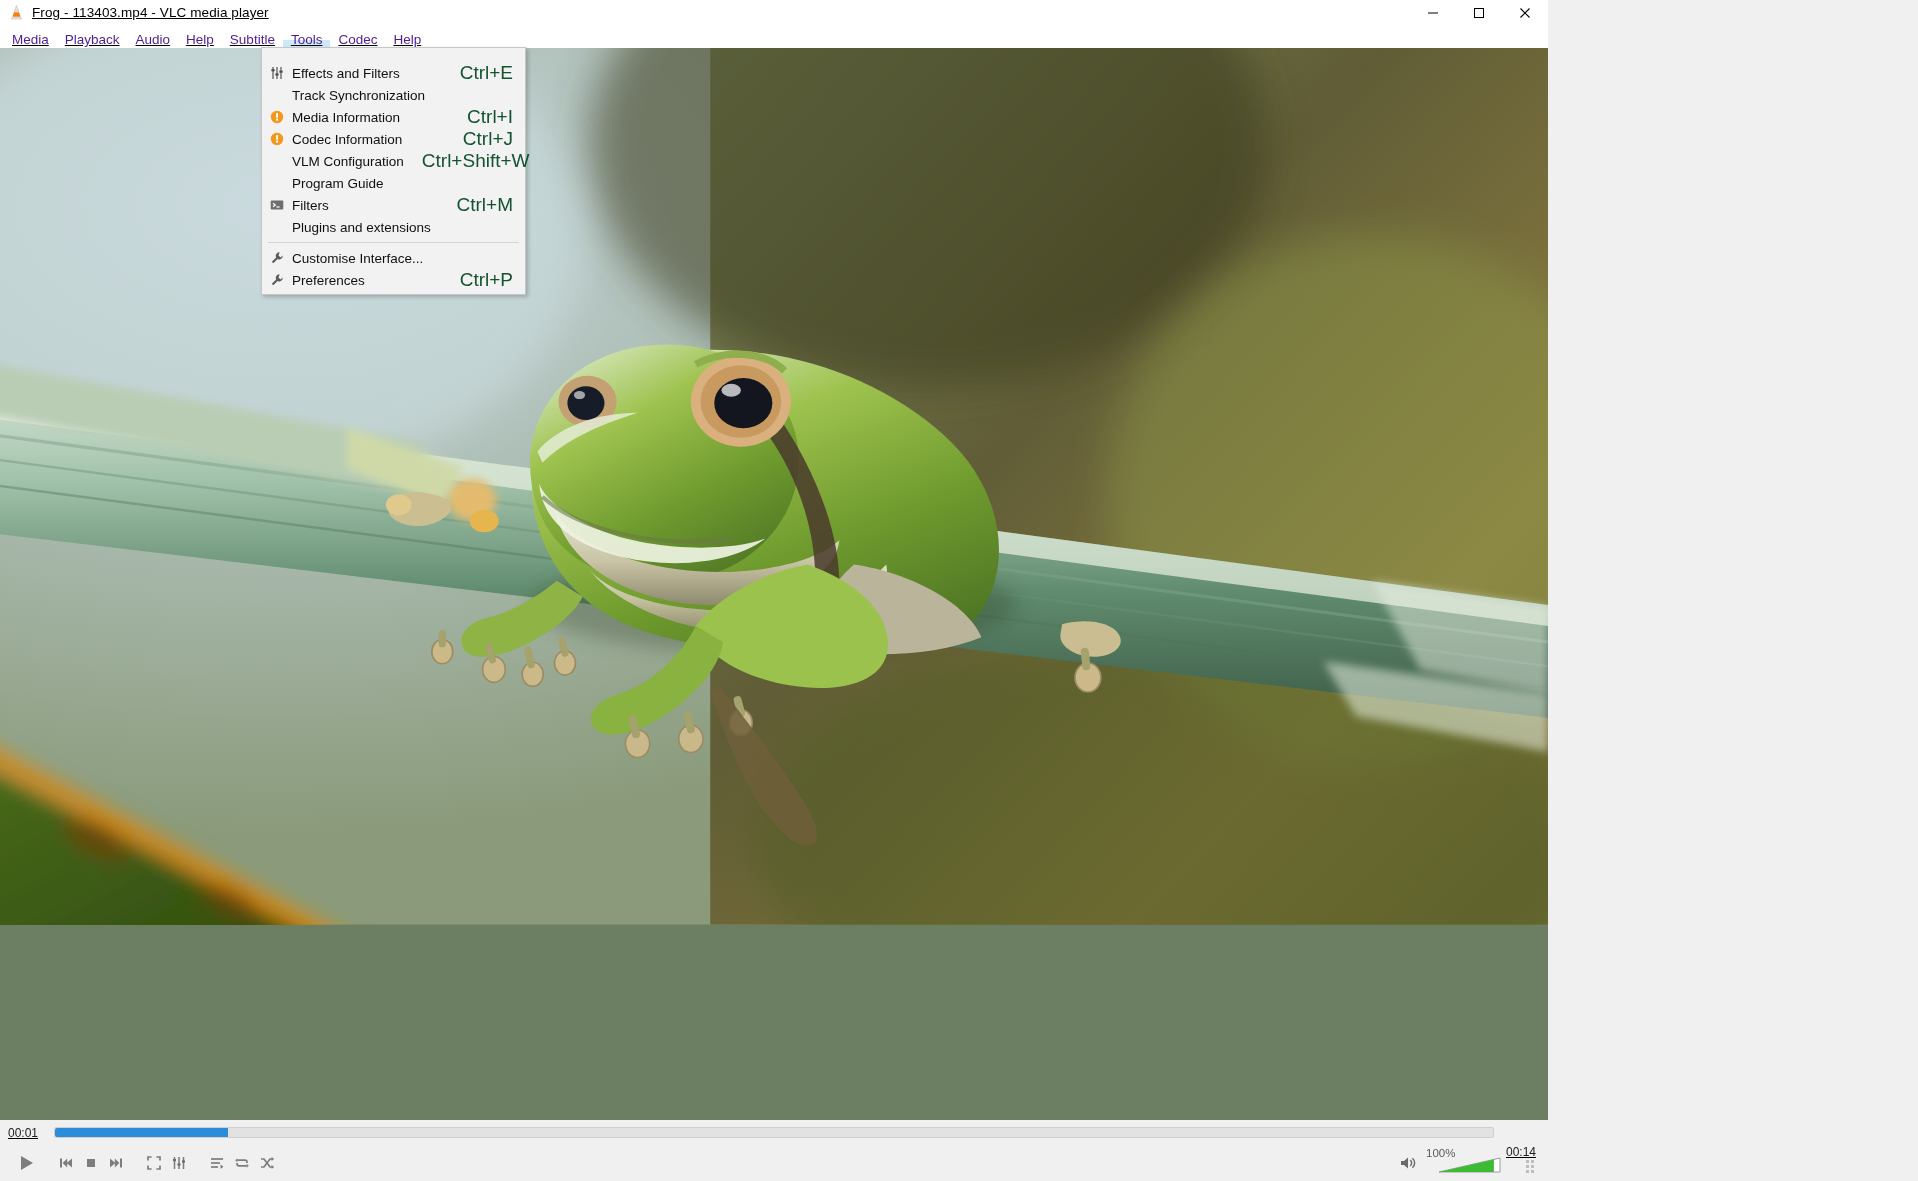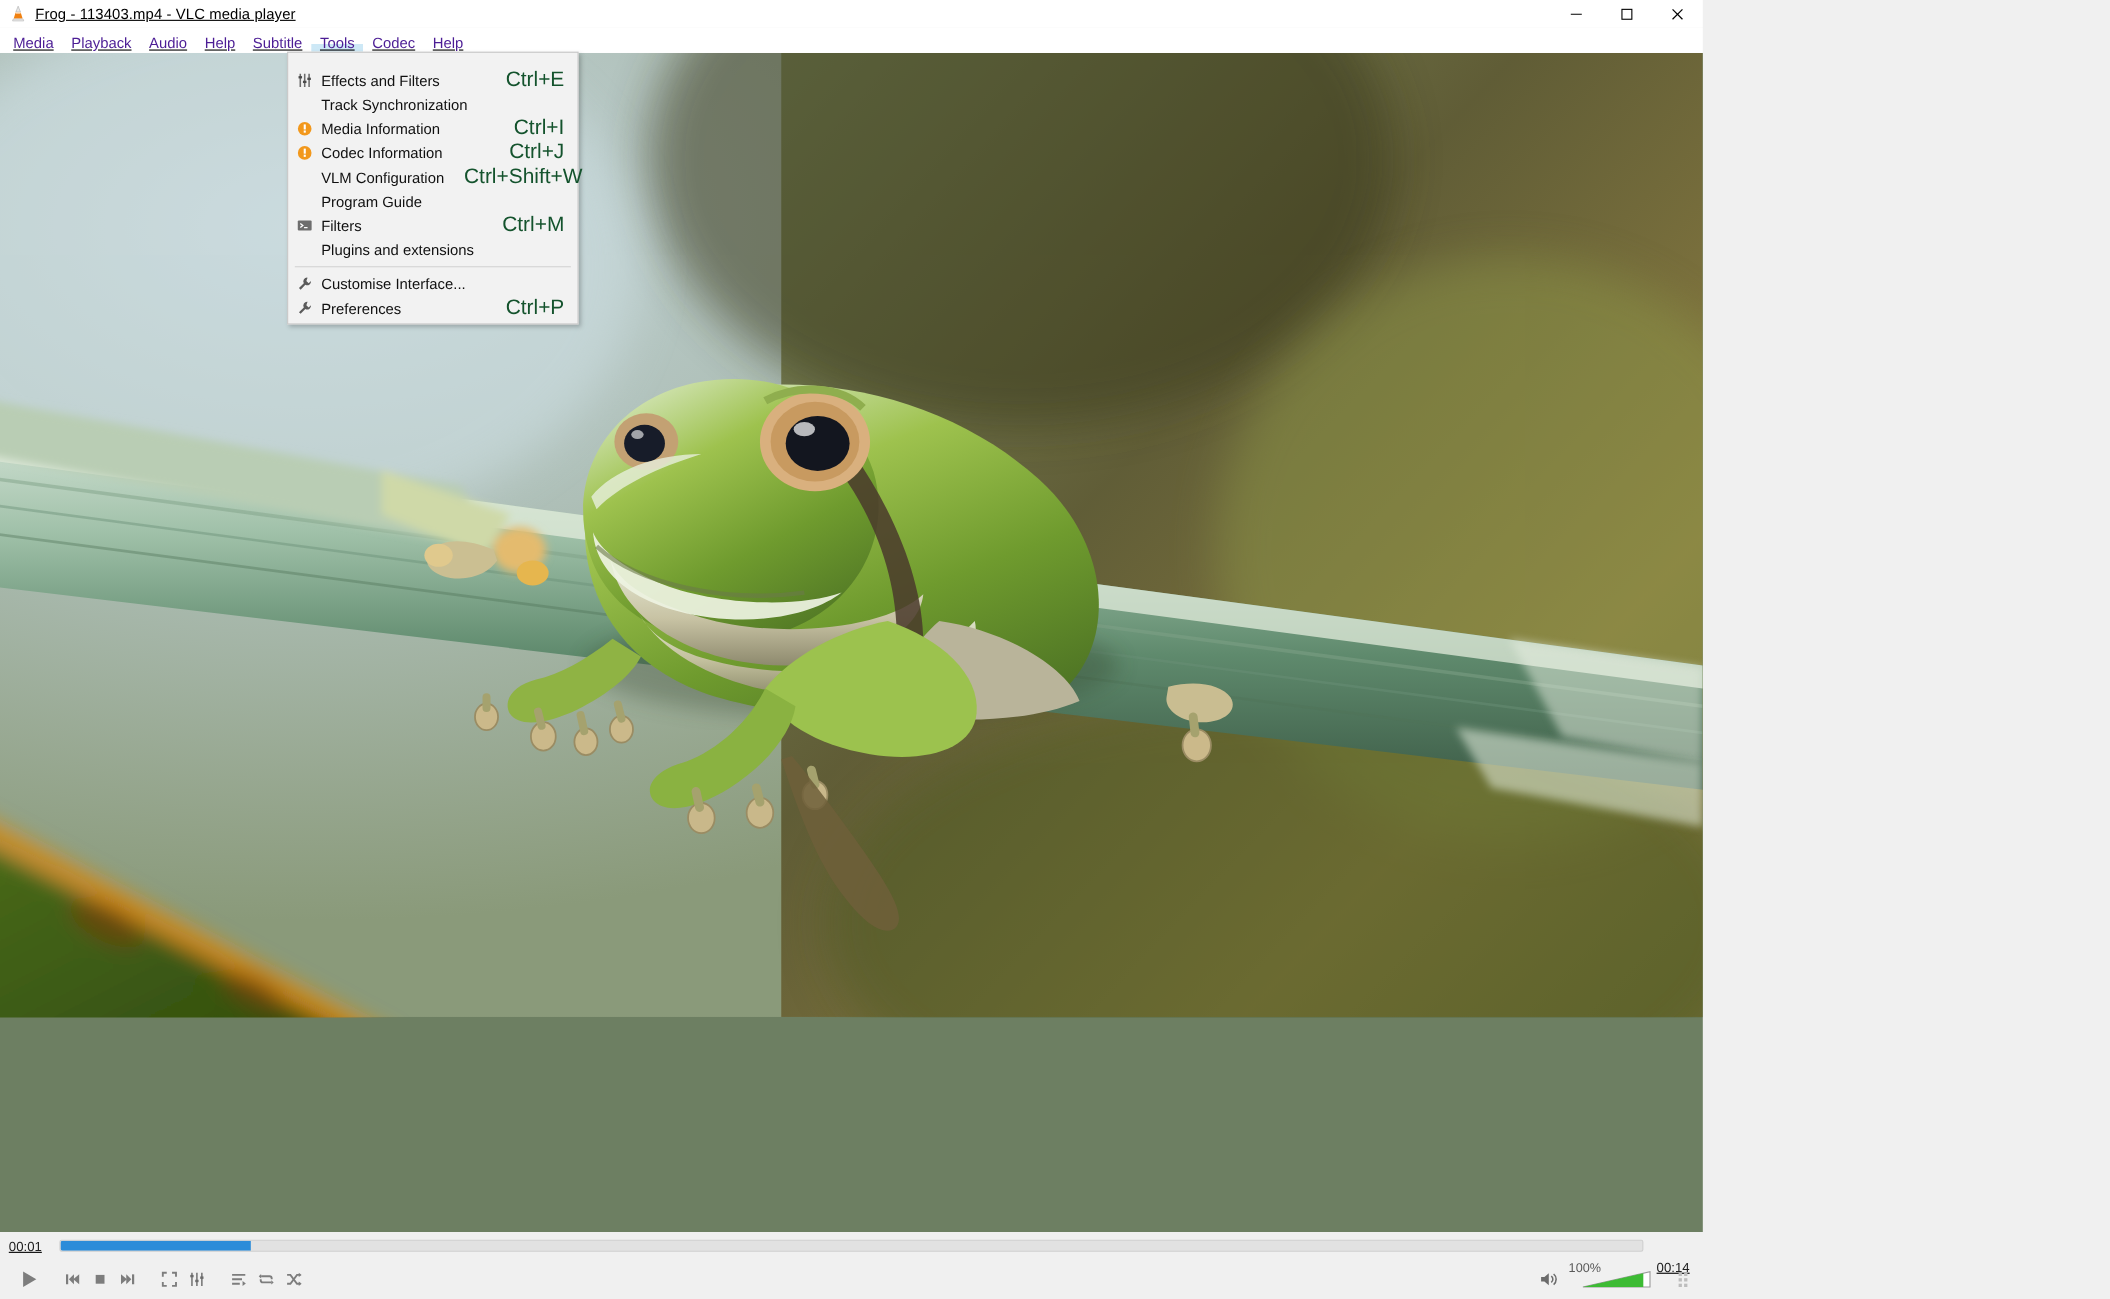--- a/index.html
+++ b/index.html
@@ -142,21 +142,21 @@
     background: transparent;
   }
   .btn.play {
     width: 34px; height: 30px;
     margin-right: 10px;
   }
   .btn-group { display: flex; align-items: center; gap: 1px; margin-right: 14px; }
   .spacer { flex: 1 1 auto; }
 
   .volume-block {
-    display: flex; align-items: center;
+    display: flex; align-items: flex-end;
     gap: 20px; position: relative;
     padding-right: 4px;
   }
   .vol-pct {
     position: absolute;
     left: 26px; bottom: 15px;
     font-size: 11.5px; color: #5a5a5a;
     white-space: nowrap;
   }
   .vol-slider {

